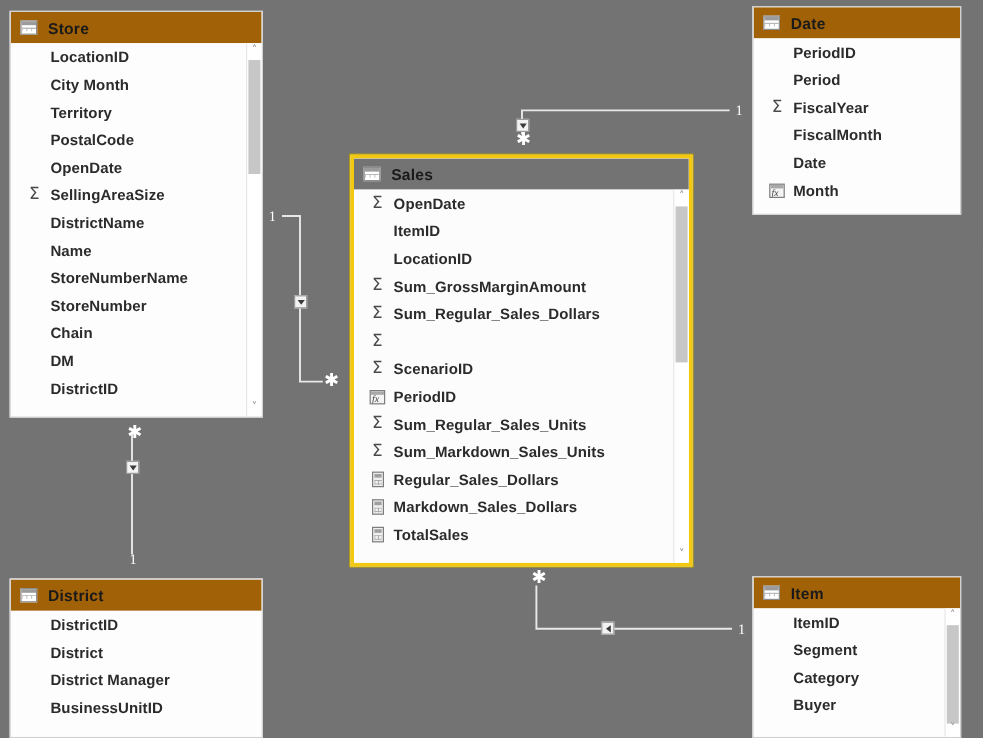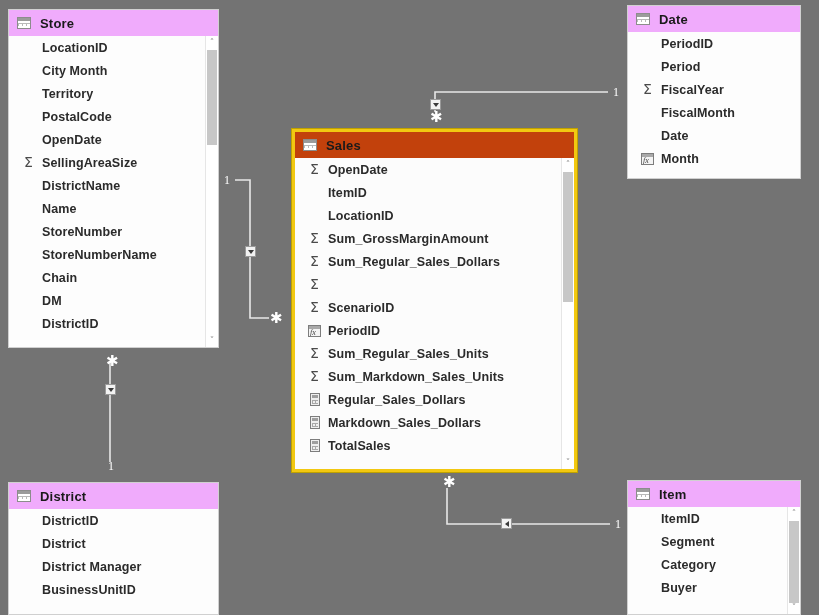--- a/index.html
+++ b/index.html
@@ -87,24 +87,24 @@
     border: 3px solid #f2c811;
     box-shadow: 0 0 0 1px #bfa200;
   }
 
   .tbl-head {
     display: flex;
     align-items: center;
     height: 26px;
     padding-left: 8px;
     box-sizing: border-box;
-    background: #f0abfc;
+    background: #a16207;
   }
   .tbl.selected .tbl-head {
-    background: #c2410c;
+    background: #737373;
   }
   .tbl-head .tbl-name {
     font-size: 13px;
     font-weight: bold;
     color: #1a1a1a;
     margin-left: 9px;
     letter-spacing: 0.2px;
   }
 
   .tbl-body {
@@ -327,25 +327,25 @@
           <div class="field">
             <span class="ficon none"></span>
             <span class="fname">DistrictName</span>
           </div>
           <div class="field">
             <span class="ficon none"></span>
             <span class="fname">Name</span>
           </div>
           <div class="field">
             <span class="ficon none"></span>
+            <span class="fname">StoreNumberName</span>
+          </div>
+          <div class="field">
+            <span class="ficon none"></span>
             <span class="fname">StoreNumber</span>
-          </div>
-          <div class="field">
-            <span class="ficon none"></span>
-            <span class="fname">StoreNumberName</span>
           </div>
           <div class="field">
             <span class="ficon none"></span>
             <span class="fname">Chain</span>
           </div>
           <div class="field">
             <span class="ficon none"></span>
             <span class="fname">DM</span>
           </div>
           <div class="field">

